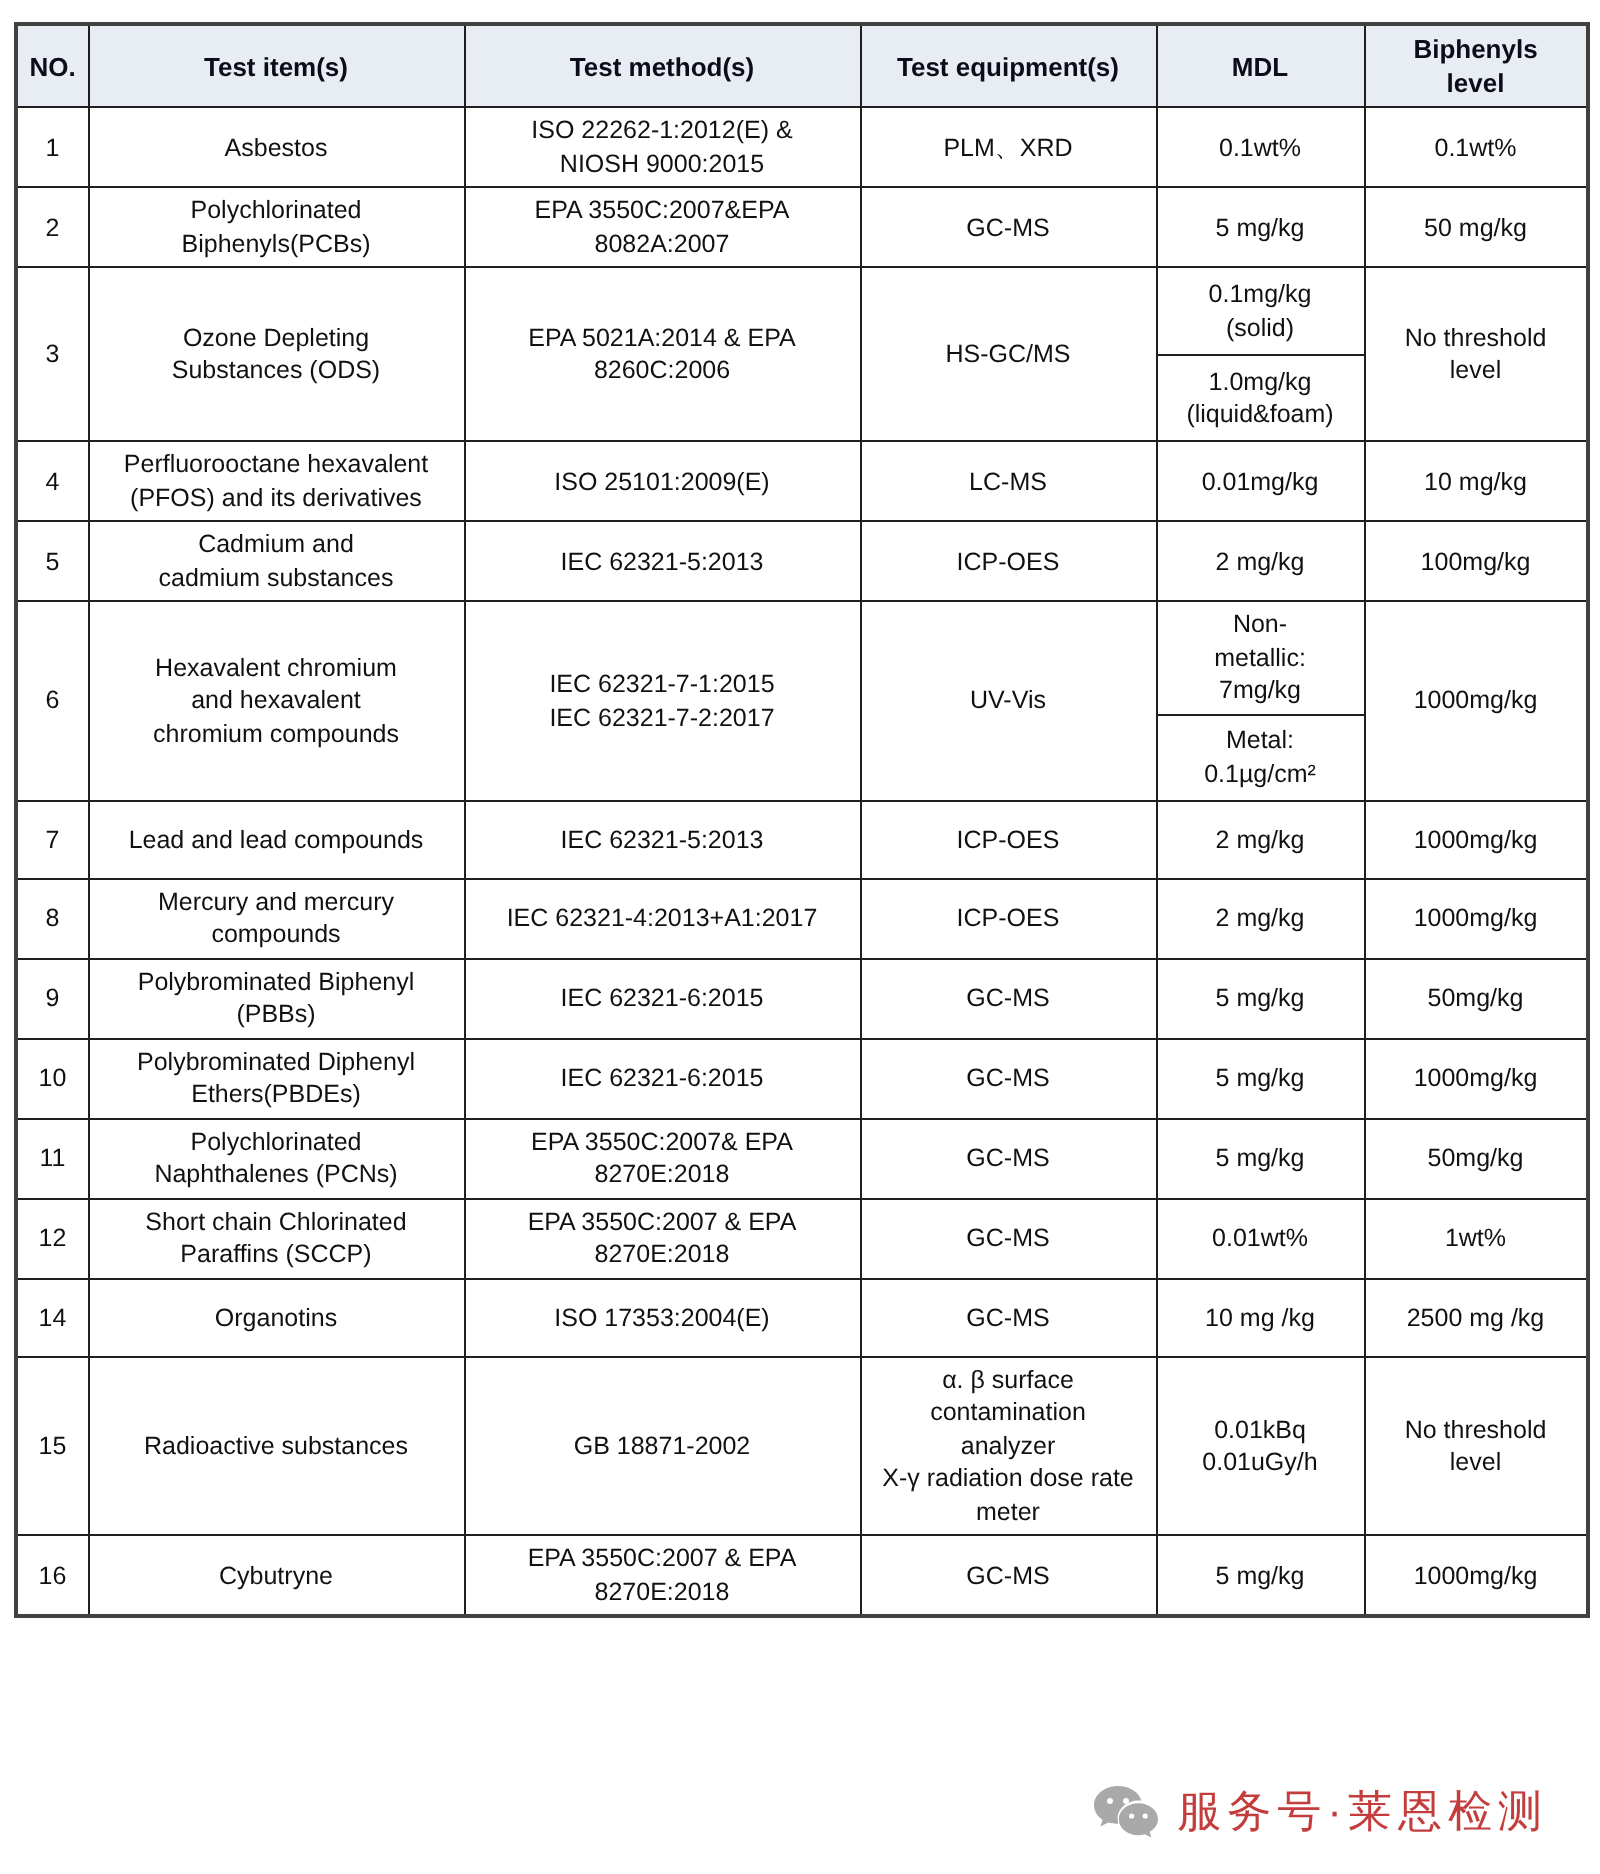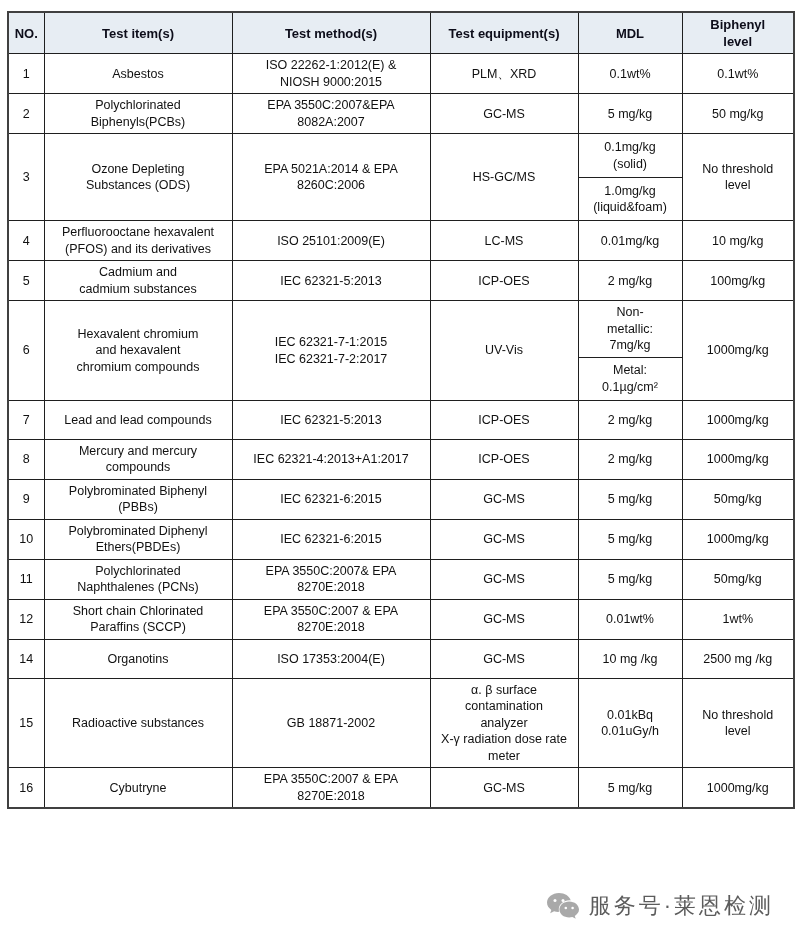--- a/index.html
+++ b/index.html
@@ -60,21 +60,21 @@
     white-space: pre-line;
   }
   .mdl-sub + .mdl-sub { border-top: 1px solid #1f1f1f; }
   .watermark {
     position: absolute;
     top: 891px;
     right: 26px;
     display: flex;
     align-items: center;
     gap: 9px;
-    color: #404040;
+    color: #b91c1c;
     font-size: 22px;
     letter-spacing: 3px;
     opacity: 0.85;
     white-space: nowrap;
   }
   .watermark svg { display: block; }
 </style>
 </head>
 <body>
 
@@ -89,21 +89,21 @@
         <col class="col-mdl">
         <col class="col-threshold">
     </colgroup>
     <thead>
       <tr>
         <th>NO.</th>
         <th>Test item(s)</th>
         <th>Test method(s)</th>
         <th>Test equipment(s)</th>
         <th>MDL</th>
-        <th>Biphenyl
+        <th>Biphenyls
 level</th>
       </tr>
     </thead>
     <tbody>
         <tr>
     <td>1</td>
     <td>Asbestos</td>
     <td>ISO 22262-1:2012(E) &amp;
 NIOSH 9000:2015</td>
     <td>PLM、XRD</td>

